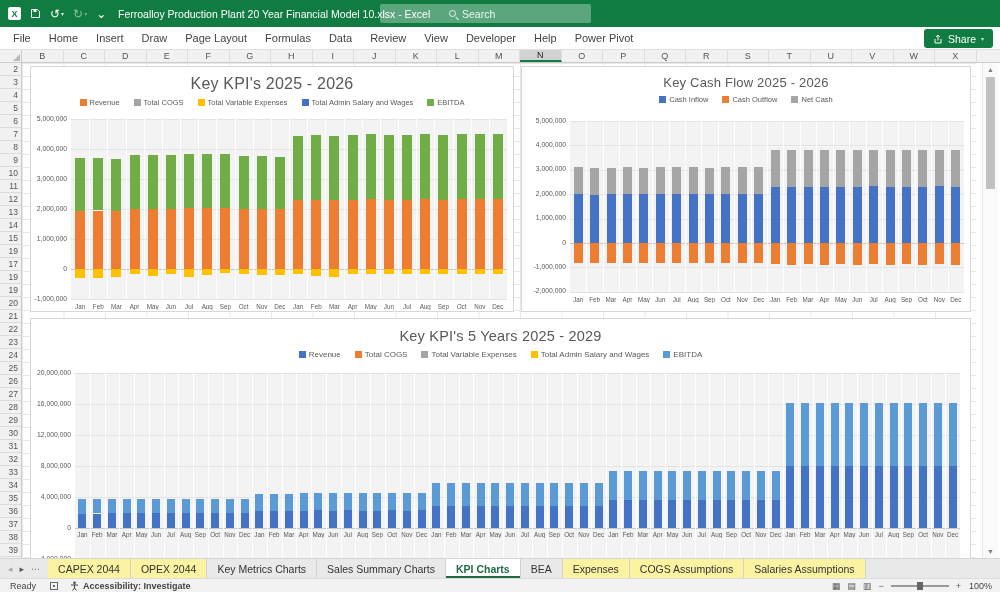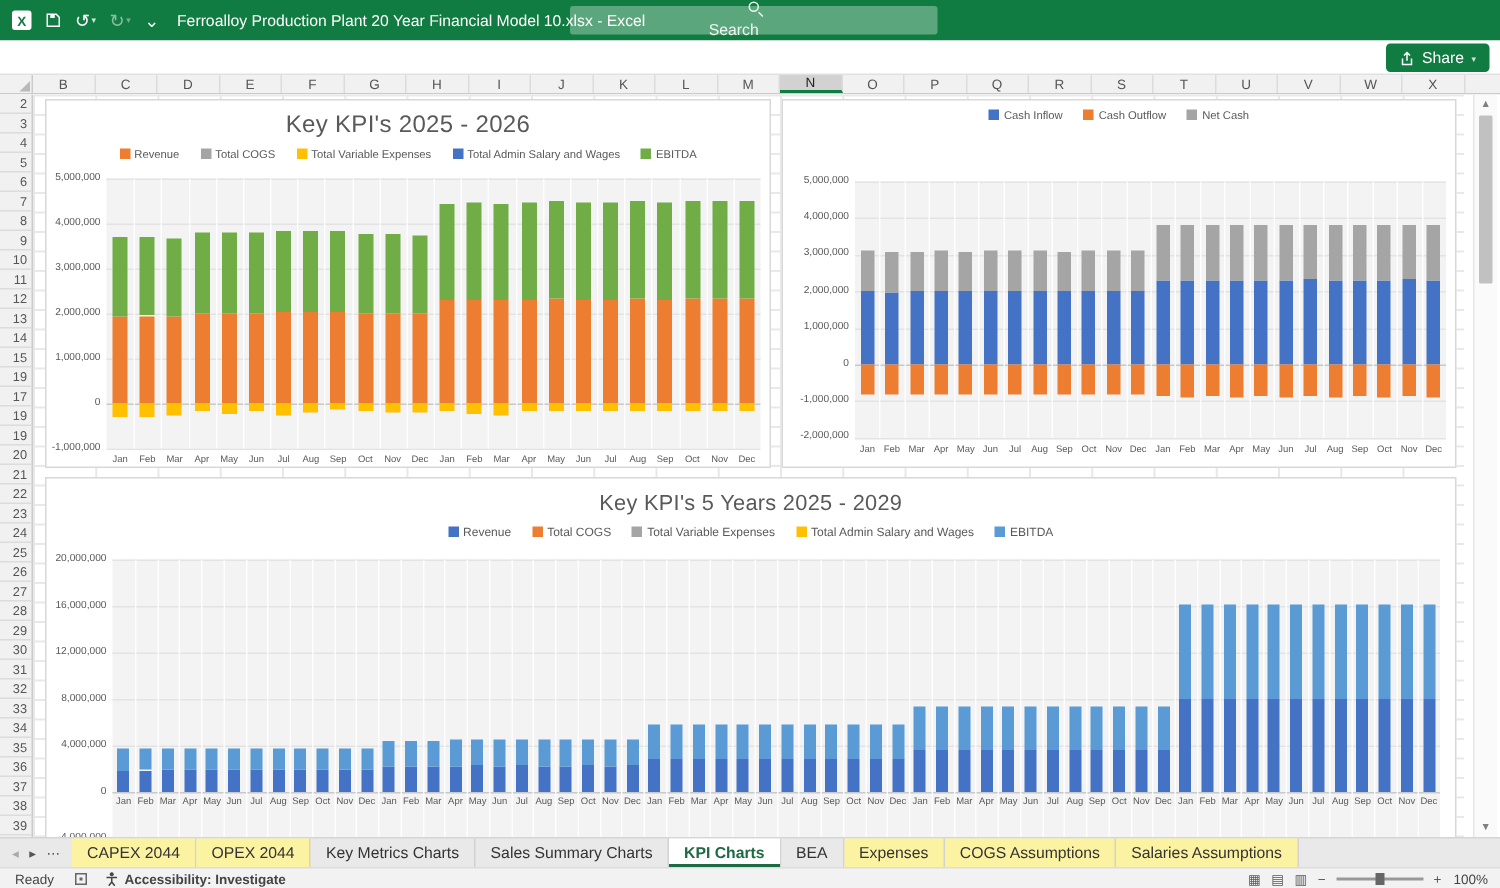--- a/index.html
+++ b/index.html
@@ -7,21 +7,21 @@
 .stage { position:relative; width:1000px; height:592px; background:#fff; overflow:hidden; }
 
 
 .titlebar { position:absolute; top:0; left:0; right:0; height:27px; background:#107C41; color:#fff; }
 .qat { position:absolute; left:8px; top:0; height:27px; display:flex; align-items:center; gap:9px; }
 .qat .qicon { font-size:12px; line-height:1; display:flex; align-items:center; gap:1px; }
 .appicon { width:13px; height:13px; background:#fff; color:#107C41; font-weight:bold; font-size:9px; display:flex; align-items:center; justify-content:center; border-radius:2px; }
 .caret { font-size:6px; opacity:.8; }
 .dim { opacity:.5; }
 .doc-title { position:absolute; left:118px; top:0; height:27px; display:flex; align-items:center; font-size:10.5px; white-space:nowrap; }
-.searchbox { position:absolute; left:380px; top:4px; width:245px; height:19px; background:rgba(255,255,255,.32); border-radius:2px; display:flex; align-items:center; justify-content:center; gap:6px;flex-direction:column; }
+.searchbox { position:absolute; left:380px; top:4px; width:211px; height:19px; background:rgba(255,255,255,.32); border-radius:2px; display:flex; align-items:center; justify-content:center; gap:6px; }
 .searchbox input { background:transparent; border:none; outline:none; color:#f2f7f4; font-size:10.5px; width:60px; font-family:"Liberation Sans",sans-serif; }
 .searchbox input::placeholder { color:#eef5f0; }
 .mag { width:7px; height:7px; border:1.4px solid #eef5f0; border-radius:50%; position:relative; flex:0 0 auto; }
 .mag::after { content:""; position:absolute; width:4px; height:1.4px; background:#eef5f0; transform:rotate(45deg); left:5px; top:7px; }
 .win-right { position:absolute; right:0; top:0; height:27px; display:flex; align-items:center; }
 .avatar { width:19px; height:19px; border-radius:50%; background:#C4314B; color:#fff; font-size:8px; font-weight:bold; display:flex; align-items:center; justify-content:center; margin-right:16px; }
 .wbtn { width:33px; height:27px; display:flex; align-items:center; justify-content:center; font-size:11px; color:#fff; }
 .maxbox { width:8px; height:8px; border:1px solid #fff; }
 
 
@@ -102,20 +102,34 @@
       <span class="qicon">⌄</span>
     </div>
     <div class="doc-title">Ferroalloy Production Plant 20 Year Financial Model 10.xlsx  -  Excel</div>
     <div class="searchbox">
       <span class="mag"></span>
       <input placeholder="Search" style="">
     </div>
   </div>
 
   <div class="ribbonrow">
+    <div id="ribbontabs" style="display:flex;height:100%;">
+        <div class="rtab">File</div>
+        <div class="rtab">Home</div>
+        <div class="rtab">Insert</div>
+        <div class="rtab">Draw</div>
+        <div class="rtab">Page Layout</div>
+        <div class="rtab">Formulas</div>
+        <div class="rtab">Data</div>
+        <div class="rtab">Review</div>
+        <div class="rtab">View</div>
+        <div class="rtab">Developer</div>
+        <div class="rtab">Help</div>
+        <div class="rtab">Power Pivot</div>
+      </div>
     <div class="sharebtn">
       <svg width="10" height="10" viewBox="0 0 10 10">
           <path d="M5 6.5V1M3 3l2-2 2 2" stroke="#fff" fill="none" stroke-width="1"></path>
           <path d="M2 5v4h6V5" stroke="#fff" fill="none" stroke-width="1"></path>
         </svg>
       <span>Share</span>
       <span class="caret">▾</span>
     </div>
   </div>
 
@@ -346,20 +360,21 @@
         <div class="xlab" style="left: 328.667px; width: 22.1667px; top: 236px;">May</div>
         <div class="xlab" style="left: 346.833px; width: 22.1667px; top: 236px;">Jun</div>
         <div class="xlab" style="left: 365px; width: 22.1667px; top: 236px;">Jul</div>
         <div class="xlab" style="left: 383.167px; width: 22.1667px; top: 236px;">Aug</div>
         <div class="xlab" style="left: 401.333px; width: 22.1667px; top: 236px;">Sep</div>
         <div class="xlab" style="left: 419.5px; width: 22.1667px; top: 236px;">Oct</div>
         <div class="xlab" style="left: 437.667px; width: 22.1667px; top: 236px;">Nov</div>
         <div class="xlab" style="left: 455.833px; width: 22.1667px; top: 236px;">Dec</div>
       </div>
     <div class="chart" id="chart1" style="left: 521px; top: 3px; width: 450px; height: 246px;">
+        <div class="chart-title" style="font-size: 13px; margin-top: 8px;">Key Cash Flow 2025 - 2026</div>
         <div class="legend" style="margin-top: 5px; font-size: 7.5px;">
           <span class="legend-item">
             <span class="swatch" style="background: rgb(68, 114, 196);"></span>
             <span>Cash Inflow</span>
           </span>
           <span class="legend-item">
             <span class="swatch" style="background: rgb(237, 125, 49);"></span>
             <span>Cash Outflow</span>
           </span>
           <span class="legend-item">

